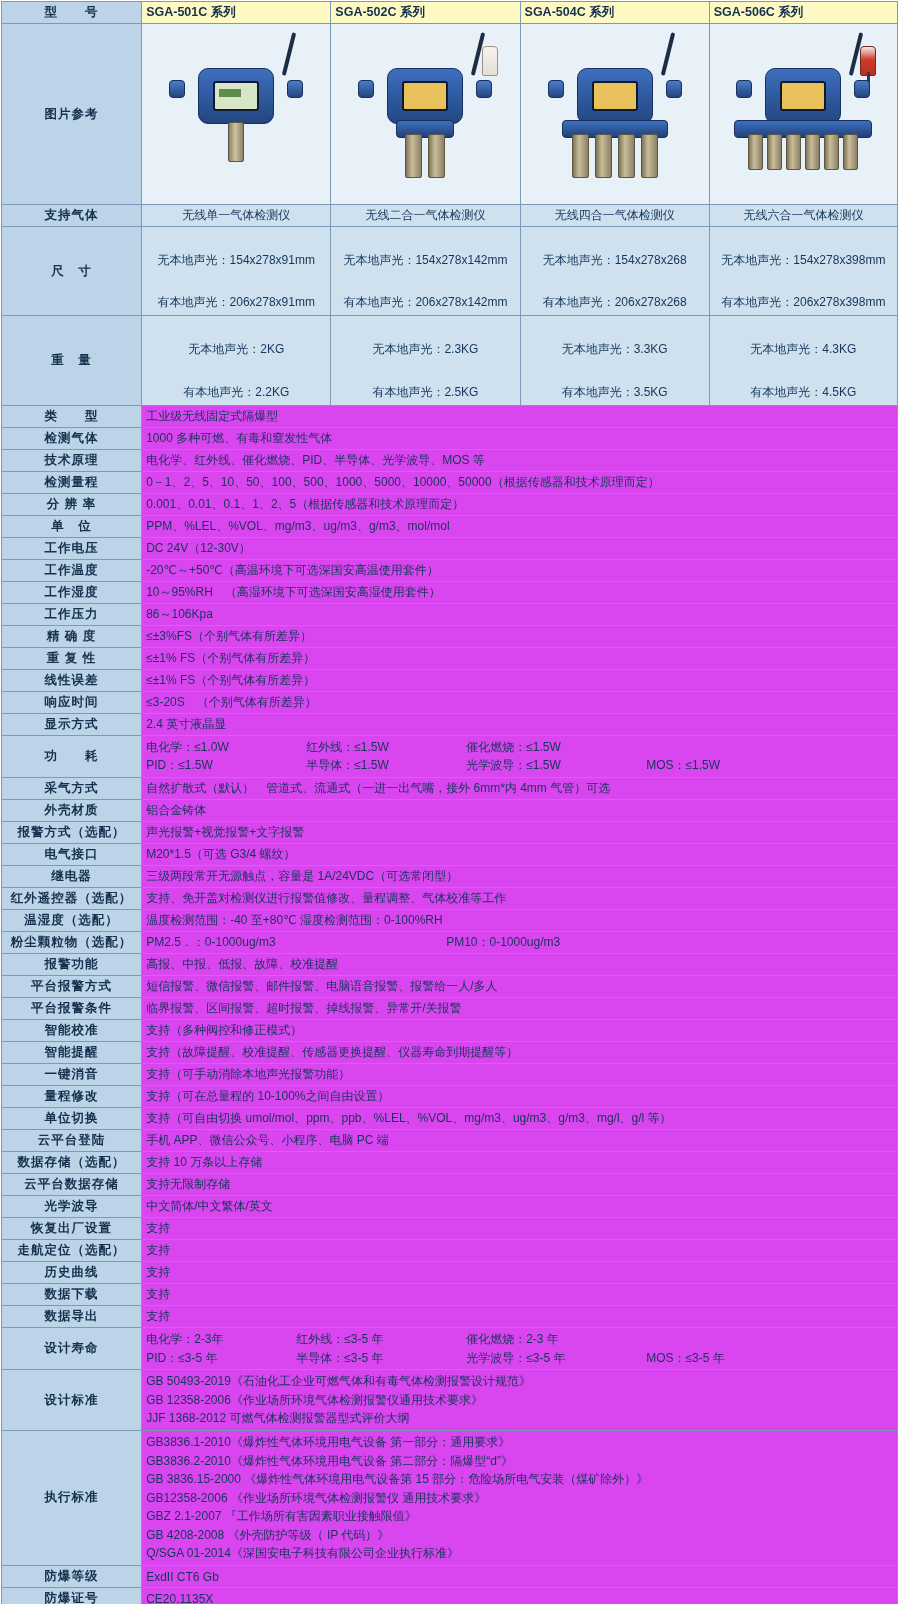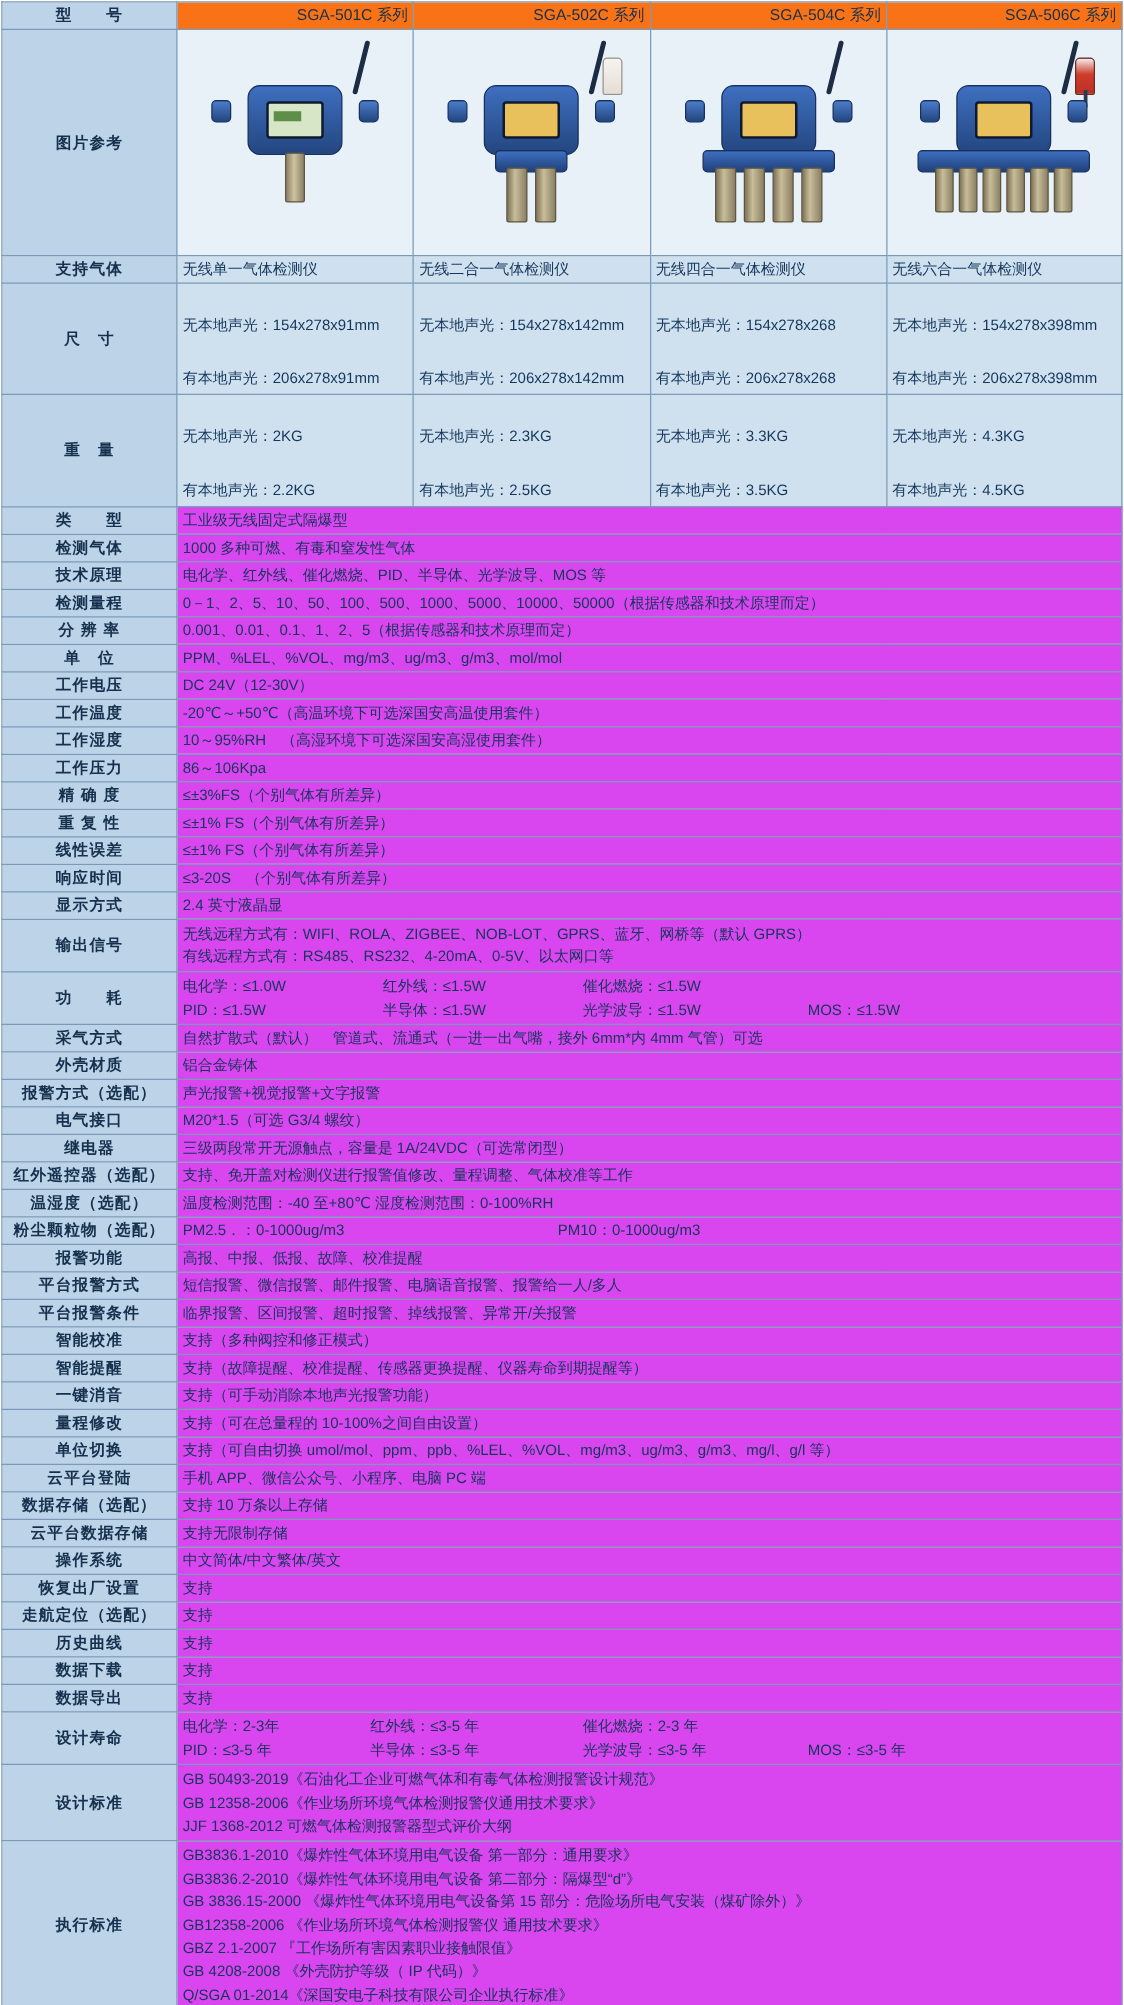--- a/index.html
+++ b/index.html
@@ -28,35 +28,36 @@
   td.lbl {
     width: 140px;
     background: #bcd3e8;
     text-align: center;
     font-weight: bold;
     letter-spacing: 1px;
     color: #15314d;
     font-size: 12.5px;
   }
   td.hdr {
-    background: #f97316;
-    text-align: right;
-    font-weight: normal;
+    background: #fef9c3;
+    text-align: left;
+    font-weight: bold;
     color: #15314d;
     font-size: 12.5px;
   }
   td.val {
     background: #d946ef;
     color: #14365a;
     font-size: 12px;
     padding-left: 6px;
   }
   td.valc {
     background: #cfe0ef;
     color: #14365a;
+    text-align: center;
     font-size: 12px;
   }
   td.pic {
     background: #e8f1f8;
     text-align: center;
     padding: 0;
     height: 176px;
   }
   .twoline div { line-height: 1.85; margin-top: 20px; }
   .lines div { line-height: 1.55; }
@@ -377,27 +378,20 @@
         <td class="lbl">响应时间</td>
         <td class="val" colspan="4">≤3-20S　（个别气体有所差异）</td>
       </tr>
       <tr>
         <td class="lbl">显示方式</td>
         <td class="val" colspan="4">2.4 英寸液晶显</td>
       </tr>
     </tbody>
 
   <tbody>
-      <tr>
-    <td class="lbl">输出信号</td>
-    <td class="val lines" colspan="4">
-      <div>无线远程方式有：WIFI、ROLA、ZIGBEE、NOB-LOT、GPRS、蓝牙、网桥等（默认 GPRS）</div>
-      <div>有线远程方式有：RS485、RS232、4-20mA、0-5V、以太网口等</div>
-    </td>
-  </tr>
 
   <tr>
     <td class="lbl">功　　耗</td>
     <td class="val lines" colspan="4">
       <div class="pw">
         <span style="width:160px">电化学：≤1.0W</span>
         <span style="width:160px">红外线：≤1.5W</span>
         <span style="width:180px">催化燃烧：≤1.5W</span>
       </div>
       <div class="pw">
@@ -492,21 +486,21 @@
       </tr>
       <tr>
         <td class="lbl">数据存储（选配）</td>
         <td class="val" colspan="4">支持 10 万条以上存储</td>
       </tr>
       <tr>
         <td class="lbl">云平台数据存储</td>
         <td class="val" colspan="4">支持无限制存储</td>
       </tr>
       <tr>
-        <td class="lbl">操作系统</td>
+        <td class="lbl">光学波导</td>
         <td class="val" colspan="4">中文简体/中文繁体/英文</td>
       </tr>
       <tr>
         <td class="lbl">恢复出厂设置</td>
         <td class="val" colspan="4">支持</td>
       </tr>
       <tr>
         <td class="lbl">走航定位（选配）</td>
         <td class="val" colspan="4">支持</td>
       </tr>

